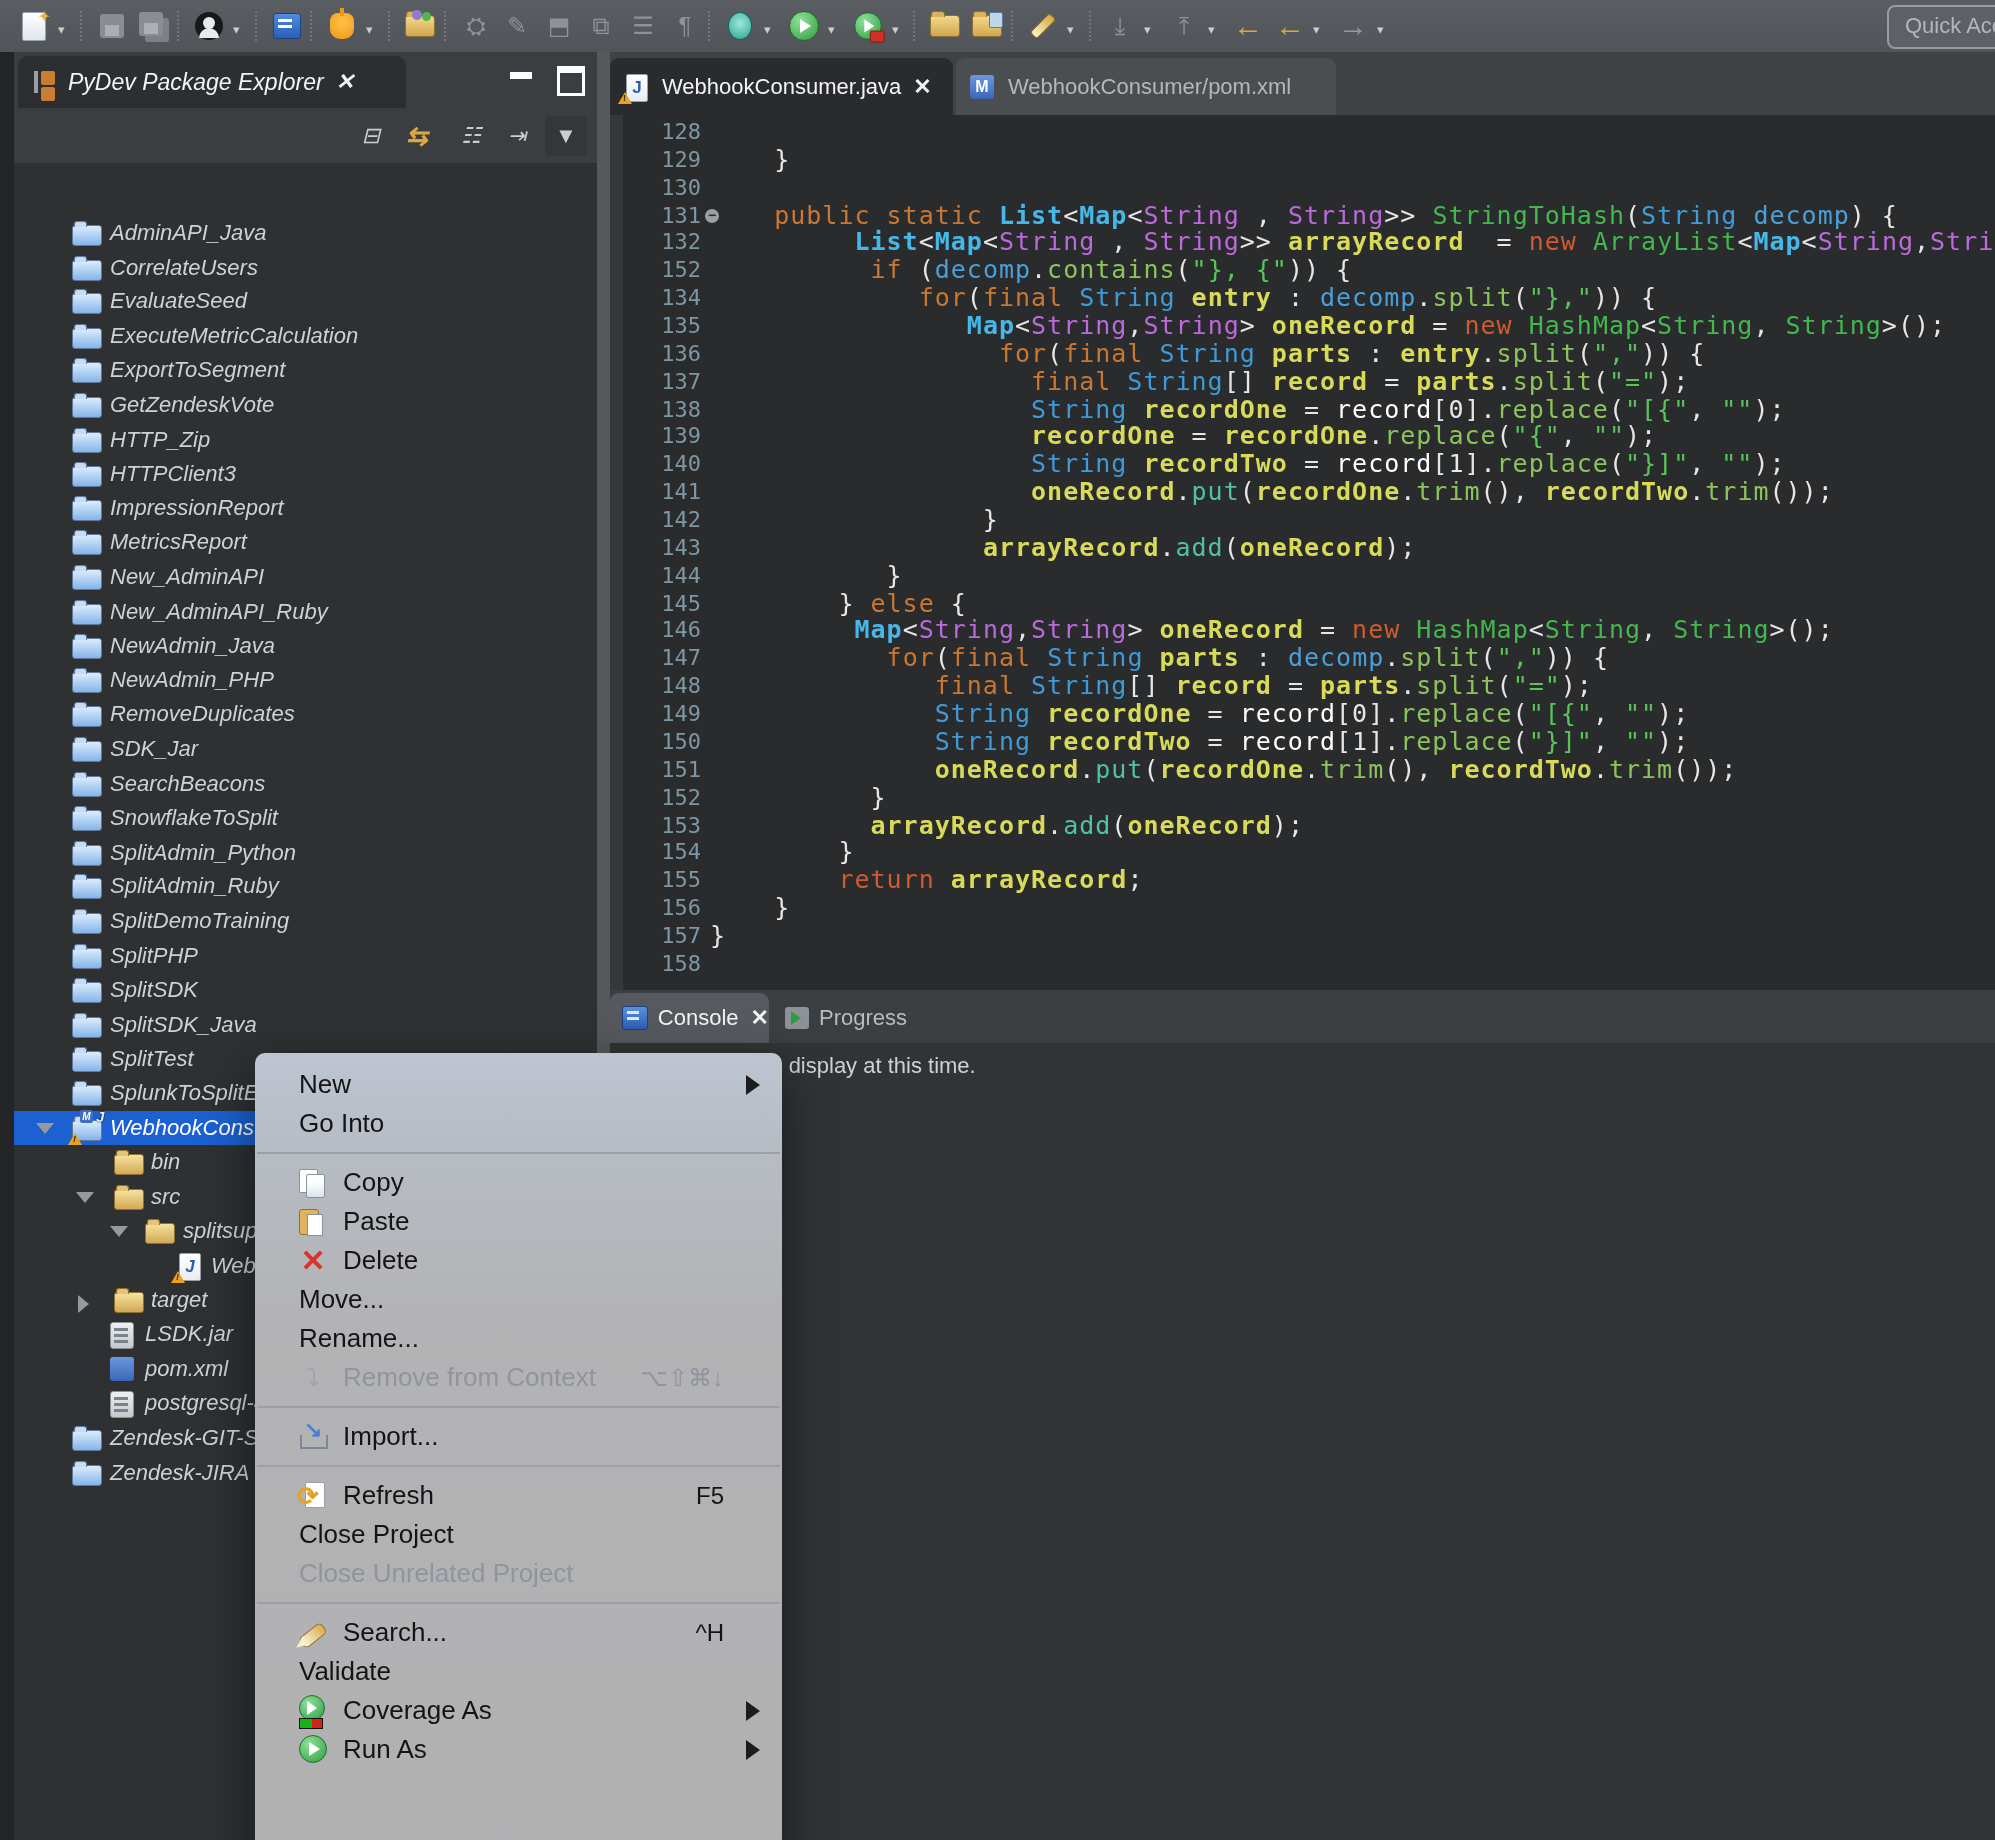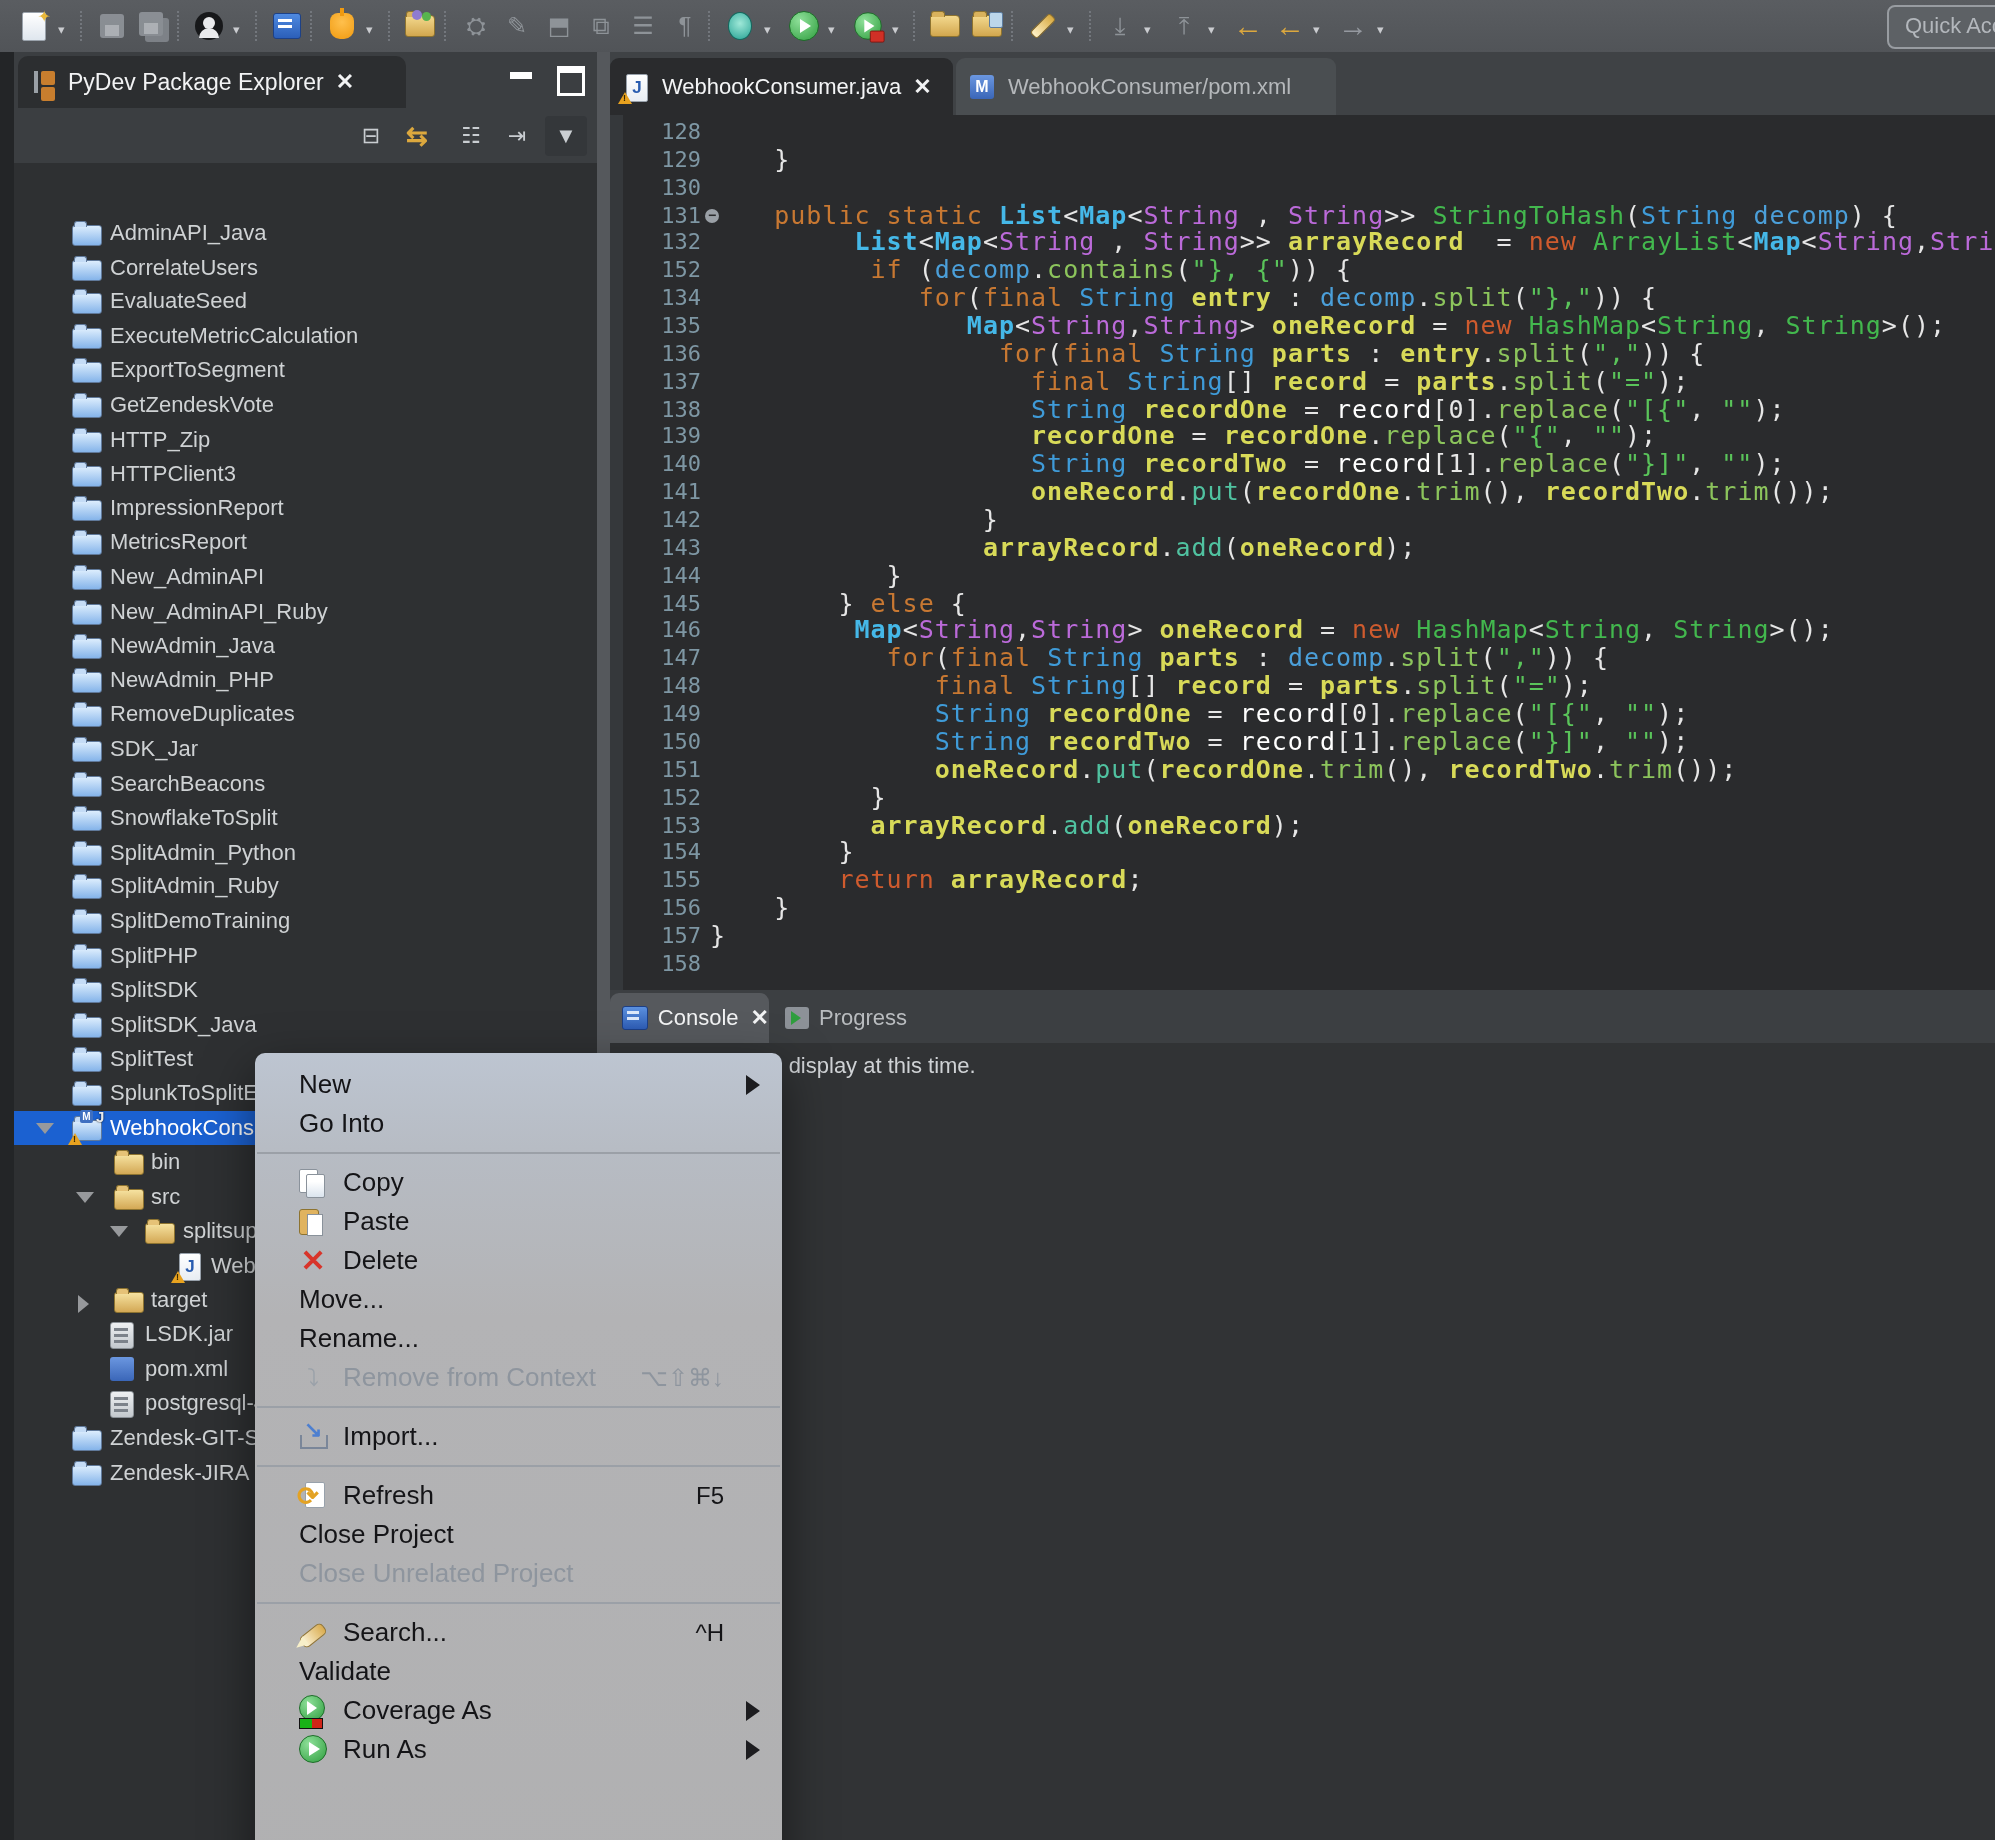--- a/index.html
+++ b/index.html
@@ -32,21 +32,21 @@
   .runc{width:28px;height:28px;border-radius:50%;background:radial-gradient(circle at 35% 30%,#8fe09a,#2f9e3e);border:1px solid #1c6e28;position:relative;}
   .runc:after{content:"";position:absolute;left:10px;top:7px;border-left:11px solid #fff;border-top:7px solid transparent;border-bottom:7px solid transparent;}
   .redbox{position:absolute;right:-4px;bottom:-4px;width:14px;height:11px;background:#d03026;border:1px solid #7e150f;border-radius:2px;}
   .wand{width:26px;height:8px;background:linear-gradient(90deg,#fff2c8,#d8a93f);border:1px solid #93742e;border-radius:4px;transform:rotate(-45deg);}
   .clipb{position:absolute;right:-2px;top:-4px;width:12px;height:14px;background:#bcd6ea;border:1px solid #5d7da0;border-radius:2px;}
   .arrowg{font-size:30px;font-weight:bold;line-height:1;}
   #quick-access{right:-14px;top:5px;width:103px;height:40px;background:#5d6165;border:2px solid #989ca1;border-radius:8px;color:#b3b7bc;font-size:22px;line-height:38px;padding-left:16px;overflow:hidden;white-space:nowrap;}
   
   #left-strip{left:0;top:52px;width:14px;height:1789px;background:#232527;}
   
-  #explorer{left:14px;top:52px;width:583px;height:1789px;background:#bef264;}
+  #explorer{left:14px;top:52px;width:583px;height:1789px;background:#bef264;font-style:italic;}
   #explorer-tabstrip{left:0;top:0;width:583px;height:56px;background:#3b3e41;}
   #explorer-tab{left:4px;top:4px;width:388px;height:52px;background:#2c2e30;border-radius:10px 10px 0 0;display:flex;align-items:center;}
   .pydev-ico{width:26px;height:26px;margin:0 10px 0 14px;position:relative;}
   .pydev-ico:before{content:"";position:absolute;left:2px;top:2px;width:4px;height:22px;background:#9aa0a6;}
   .pydev-ico:after{content:"";position:absolute;left:9px;top:2px;width:14px;height:14px;background:
      linear-gradient(#c87e2e,#c87e2e);box-shadow:0 16px 0 #c87e2e;border-radius:2px;}
   #explorer-tab .lbl{color:#f2f3f4;font-size:23px;}
   .xbtn{color:#f2f3f4;font-weight:bold;font-size:22px;margin-left:12px;}
   #exp-min,#exp-max{top:14px;width:34px;height:26px;color:#fff;}
   #exp-min{left:496px;}#exp-max{left:543px;}

